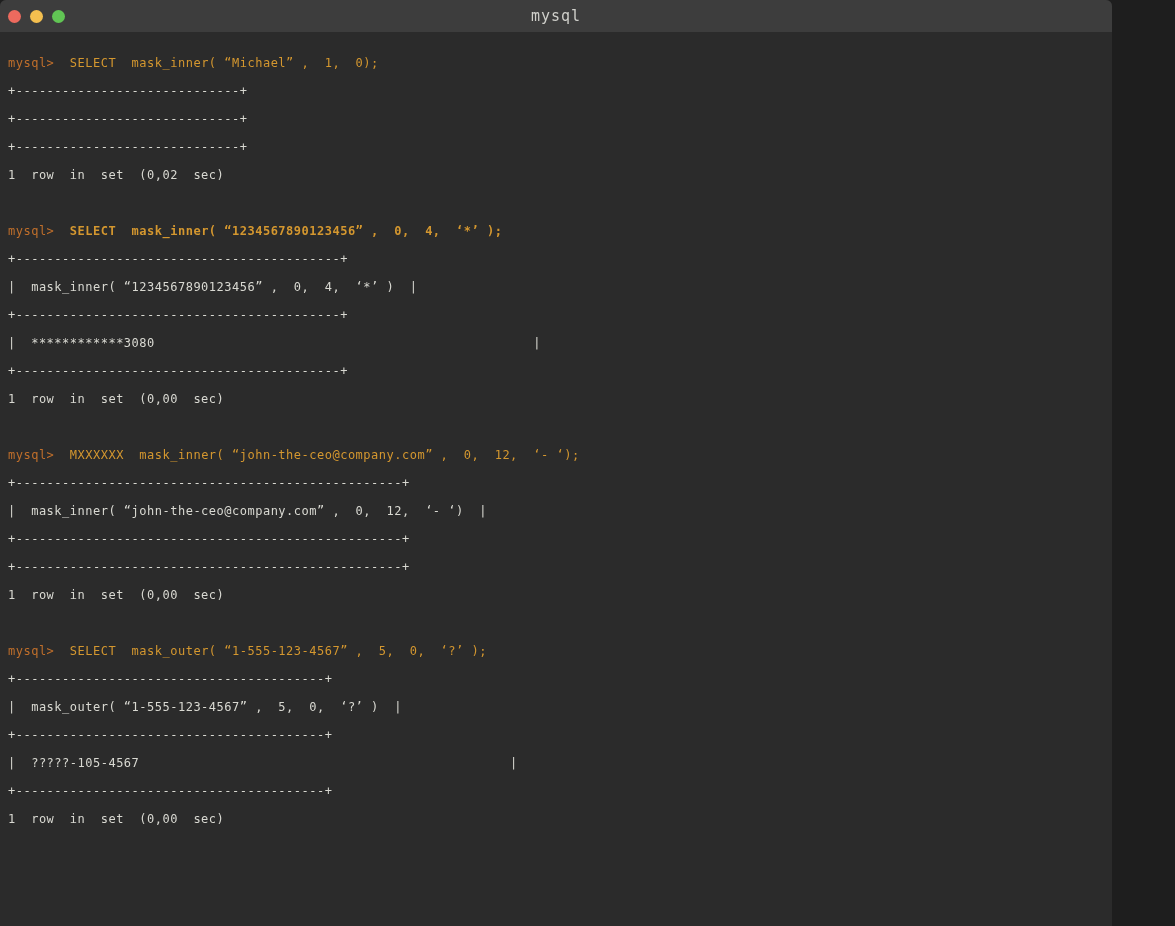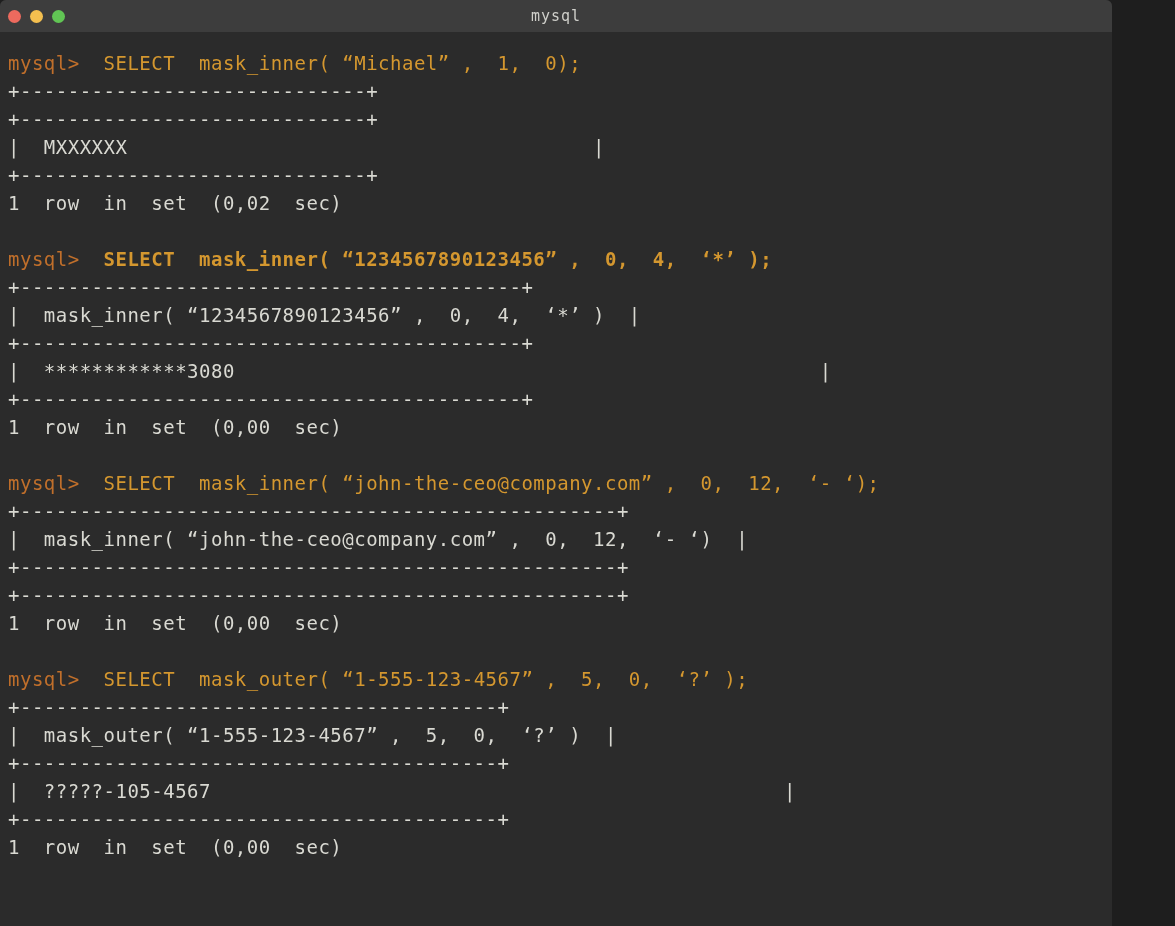--- a/index.html
+++ b/index.html
@@ -37,21 +37,21 @@
     height: 13px;
     border-radius: 50%;
   }
   .window-title {
     color: #cfcfca;
     font-size: 15px;
     letter-spacing: 1px;
   }
   .terminal {
     padding: 17px 8px 0 8px;
-    font-size: 19px;
+    font-size: 12px;
     line-height: 28px;
     color: #d9d9d2;
   }
   .line {
     white-space: pre;
     height: 28px;
     letter-spacing: 0.5px;
   }
   .line.cmd .prompt-text { color: #c06f2b; }
   .line.cmd .command-text { color: #d4972f; }
@@ -70,39 +70,38 @@
     </div>
     <div class="window-title">mysql</div>
   </div>
 
   <div class="terminal" style="color: rgb(217, 217, 210);">
 
     <div>
       <div class="line cmd"><span class="prompt-text" style="color: rgb(192, 111, 43);">mysql&gt;</span><span class="command-text" style="color: rgb(212, 151, 47);">  SELECT  mask_inner( “Michael” ,  1,  0);</span></div>
       <div class="line">+-----------------------------+</div>
       <div class="line">+-----------------------------+</div>
-      <div class="line">|  MXXXXXX                                       |</div>
       <div class="line">+-----------------------------+</div>
       <div class="line">1  row  in  set  (0,02  sec)</div>
       <div class="line blank"></div>
     </div>
 
     <div>
       <div class="line cmd"><span class="prompt-text" style="color: rgb(192, 111, 43);">mysql&gt;</span><span class="command-text" style="color: rgb(212, 151, 47); font-weight: bold;">  SELECT  mask_inner( “1234567890123456” ,  0,  4,  ‘*’ );</span></div>
       <div class="line">+------------------------------------------+</div>
       <div class="line">|  mask_inner( “1234567890123456” ,  0,  4,  ‘*’ )  |</div>
       <div class="line">+------------------------------------------+</div>
       <div class="line">|  ************3080                                                 |</div>
       <div class="line">+------------------------------------------+</div>
       <div class="line">1  row  in  set  (0,00  sec)</div>
       <div class="line blank"></div>
     </div>
 
     <div>
-      <div class="line cmd"><span class="prompt-text" style="color: rgb(192, 111, 43);">mysql&gt;</span><span class="command-text" style="color: rgb(212, 151, 47);">  SELECT  mask_inner( “john-the-ceo@company.com” ,  0,  12,  ‘- ‘);</span></div>
+      <div class="line cmd"><span class="prompt-text" style="color: rgb(192, 111, 43);">mysql&gt;</span><span class="command-text" style="color: rgb(212, 151, 47);">  MXXXXXX  mask_inner( “john-the-ceo@company.com” ,  0,  12,  ‘- ‘);</span></div>
       <div class="line">+--------------------------------------------------+</div>
       <div class="line">|  mask_inner( “john-the-ceo@company.com” ,  0,  12,  ‘- ‘)  |</div>
       <div class="line">+--------------------------------------------------+</div>
       <div class="line">+--------------------------------------------------+</div>
       <div class="line">1  row  in  set  (0,00  sec)</div>
       <div class="line blank"></div>
     </div>
 
     <div>
       <div class="line cmd"><span class="prompt-text" style="color: rgb(192, 111, 43);">mysql&gt;</span><span class="command-text" style="color: rgb(212, 151, 47);">  SELECT  mask_outer( “1-555-123-4567” ,  5,  0,  ‘?’ );</span></div>

